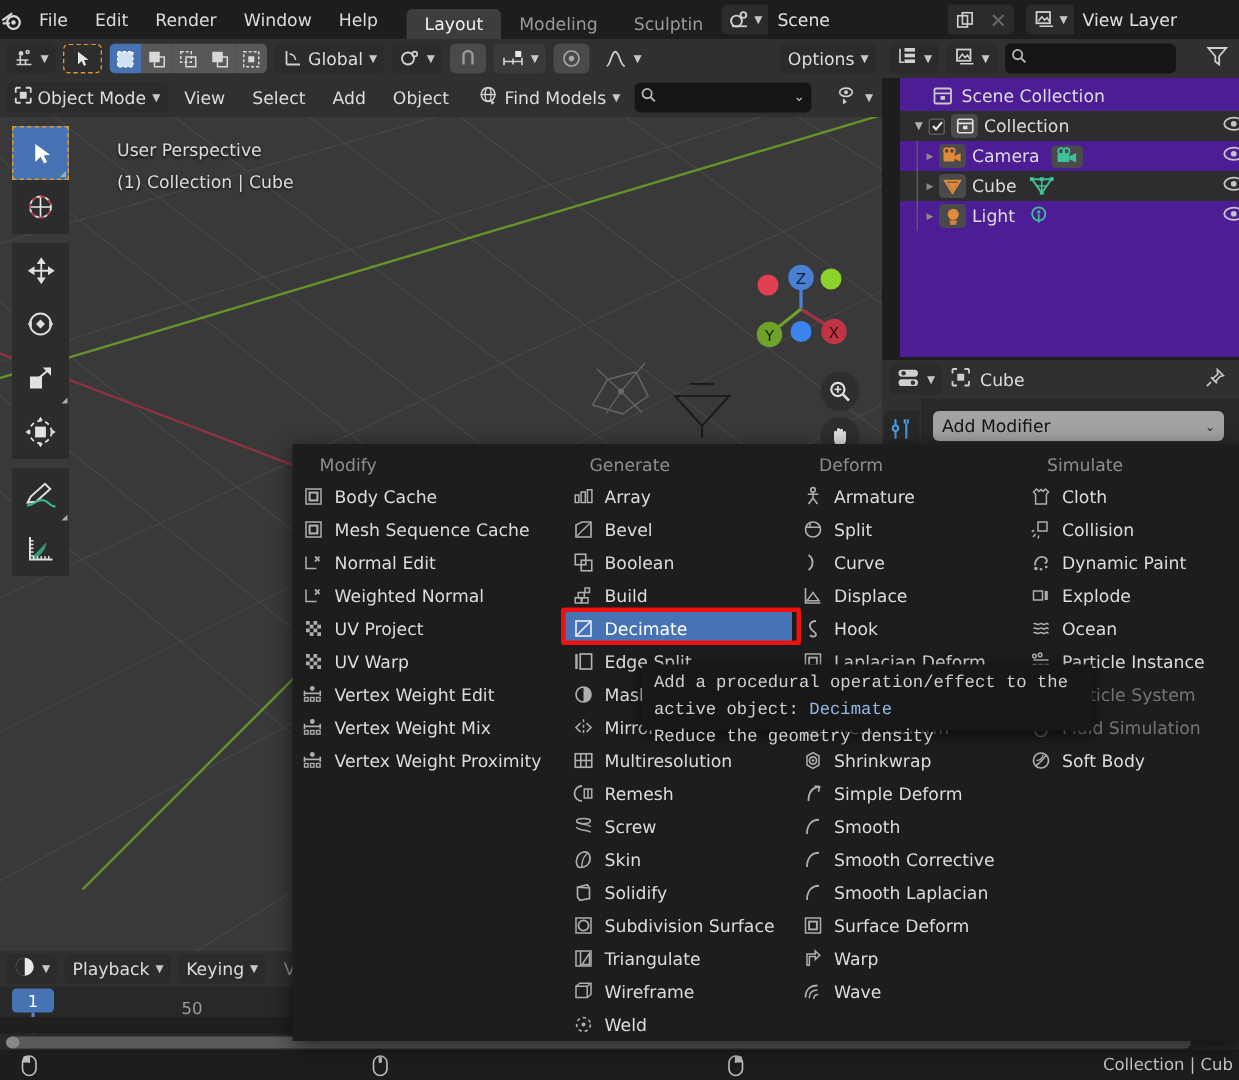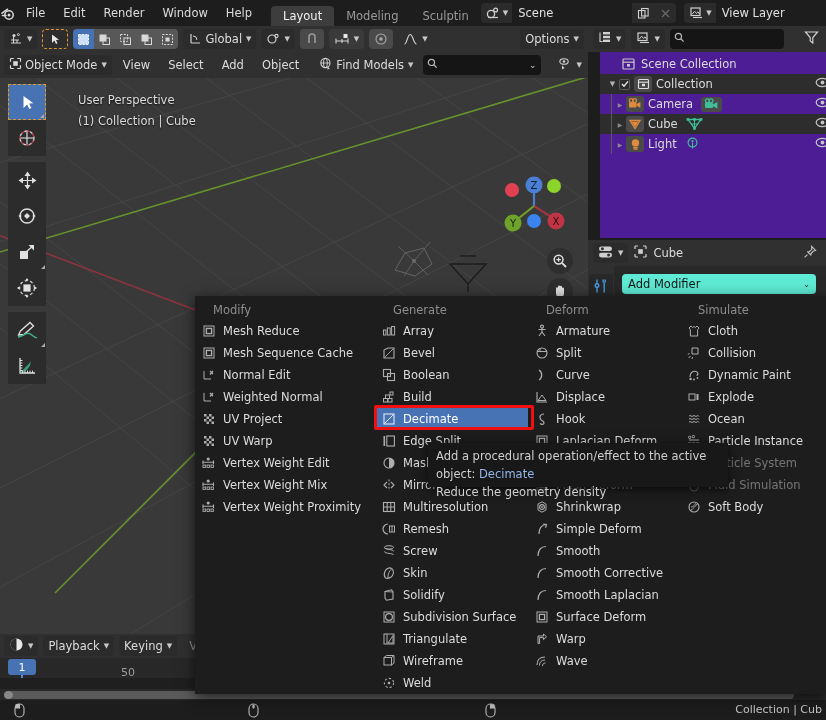--- a/index.html
+++ b/index.html
@@ -138,21 +138,21 @@
   .props{
     position:absolute; left:588px; top:266px; width:238px; height:368px;
     background:#282828;
   }
   .prop-tabs{ position:absolute; left:0; top:0; width:26px; height:368px; background:#303030;
     display:flex; flex-direction:column; align-items:center; padding-top:8px; }
   .ptab{ width:24px;height:24px; display:flex;align-items:center;justify-content:center; }
   .ptab.active{ background:#282828; border-radius:4px 0 0 4px; }
   .addmod{
     position:absolute; left:34px; top:8px; width:194px; height:20px;
-    background:#5eead4; border-radius:4px; display:flex; align-items:center; padding:0 6px;
+    background:#a3a3a3; border-radius:4px; display:flex; align-items:center; padding:0 6px;
     color:#141414; font-size:11.5px;
   }
   .addmod .c{ margin-left:auto; font-size:8px; color:#2a2a2a; }
 
   
   .tl-hdr{
     position:absolute; left:0; top:634px; width:826px; height:24px;
     background:#303030; display:flex; align-items:center; padding:0 4px; gap:5px;
   }
   .tl-body{
@@ -195,21 +195,21 @@
   .micon{ width:15px; height:15px; display:flex; align-items:center; justify-content:center; opacity:.85; }
 
   .redbox{
     position:absolute; left:374px; top:405px; width:160px; height:25px;
     border:3px solid #f01010; border-radius:2px; pointer-events:none;
   }
 
   .tooltip{
     position:absolute; left:428px; top:443px; width:300px; height:44px;
     background:#181818; box-shadow:0 2px 10px rgba(0,0,0,.7);
-    padding:4px 8px; color:#cfcfcf; font-size:11.5px; line-height:18px;
+    padding:4px 8px; color:#cfcfcf; font-size:11.5px; line-height:18px;font-family:Liberation Mono, monospace;
   }
   .tooltip .accent{ color:#94b6e8; }
 </style>
 </head>
 <body>
 
 <div id="app">
 
   <div class="topbar">
     <div class="blender-logo">
@@ -843,21 +843,21 @@
 
     <div class="mcol c1">
       <div class="mhead">Modify</div>
       <div class="mitem">
           <span class="micon">
             <svg width="14" height="14" viewBox="0 0 14 14">
               <rect x="2" y="2" width="10" height="10" fill="none" stroke="#c8c8c8" stroke-width="1"></rect>
               <rect x="4.4" y="4.4" width="5.2" height="5.2" fill="none" stroke="#c8c8c8" stroke-width="1.4"></rect>
             </svg>
           </span>
-          <span class="ml">Mesh Reduce</span>
+          <span class="ml">Body Cache</span>
         </div>
       <div class="mitem">
           <span class="micon">
             <svg width="14" height="14" viewBox="0 0 14 14">
               <rect x="2" y="2" width="10" height="10" fill="none" stroke="#c8c8c8" stroke-width="1"></rect>
               <rect x="4.4" y="4.4" width="5.2" height="5.2" fill="none" stroke="#c8c8c8" stroke-width="1.4"></rect>
             </svg>
           </span>
           <span class="ml">Mesh Sequence Cache</span>
         </div>

